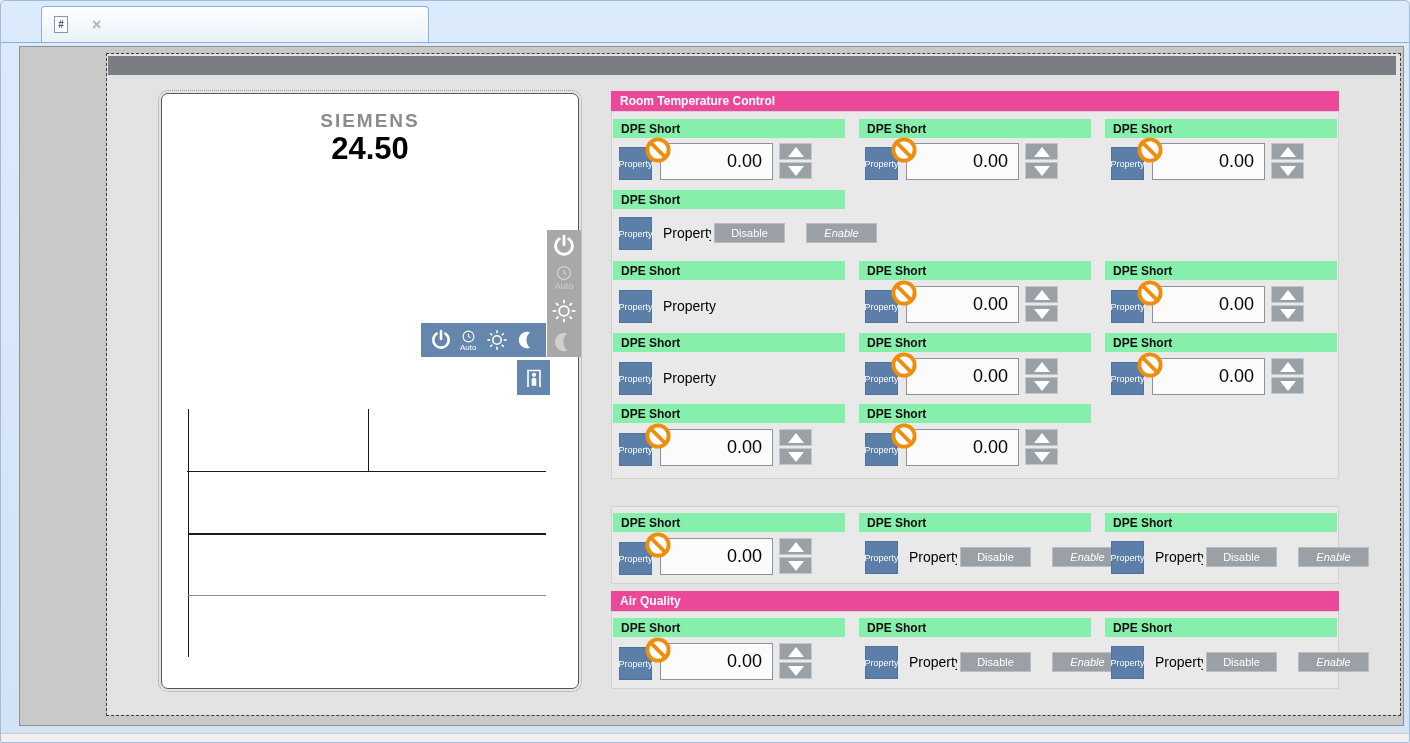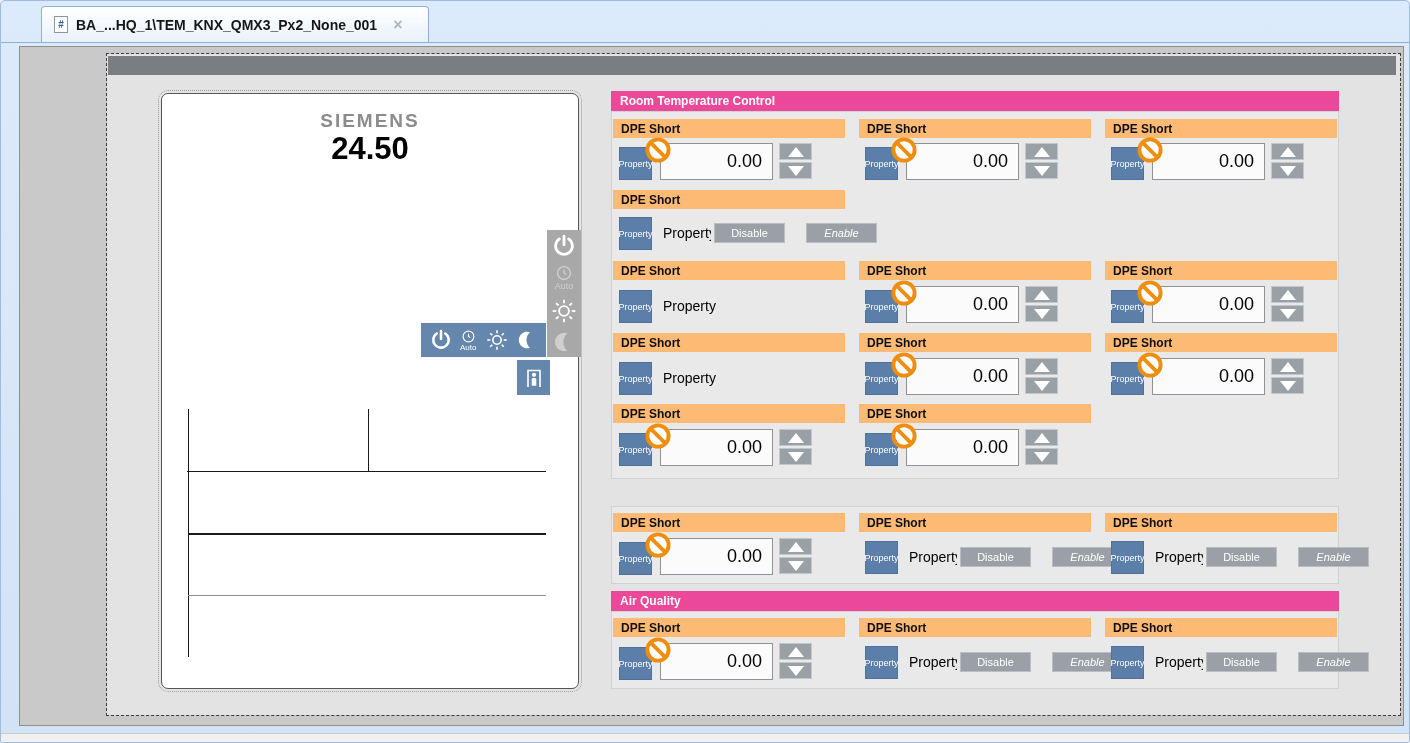--- a/index.html
+++ b/index.html
@@ -51,21 +51,21 @@
           display:flex;align-items:center;justify-content:center;z-index:3;}
   .slot{display:flex;flex-direction:column;align-items:center;justify-content:center;}
   .bright{color:#ffffff;} .dim{color:#cfcfcf;}
   .auto-sm{font-size:9px;line-height:9px;font-weight:normal;}
   .auto-xs{font-size:8px;line-height:7px;}
 
   
   .sec-h{position:absolute;left:504px;width:728px;height:20px;background:#ec4899;color:#ffffff;
          font-size:12px;font-weight:bold;display:flex;align-items:center;padding-left:9px;}
   .sec-b{position:absolute;left:504px;width:728px;background:#e9e9e9;border:1px solid #d2d2d2;}
-  .dpe{position:absolute;width:232px;height:19px;background:#fdba74;color:#0f0f0f;
+  .dpe{position:absolute;width:232px;height:19px;background:#86efac;color:#0f0f0f;
        font-size:12px;font-weight:bold;display:flex;align-items:center;padding-left:8px;}
 
   
   .spin,.lrow{position:absolute;width:196px;height:42px;}
   .derow{position:absolute;width:250px;height:33px;}
   .prop{position:absolute;left:0;width:33px;height:33px;background:#5b7fa9;border:1px solid #50729a;
         color:#ffffff;font-size:9px;display:flex;align-items:center;justify-content:center;
         padding:0;cursor:pointer;}
   .spin .prop,.lrow .prop{top:6px;}
   .derow .prop{top:0;}
@@ -129,21 +129,20 @@
       <path d="M5.4 5.4 L18.6 18.6" stroke="#ef8e0d" stroke-width="3.6"></path>
     </symbol>
   </defs>
 </svg>
 
 <div class="window">
 
   <div class="tabbar">
     <div class="tab">
       <span class="doc-ic">#</span>
-      <span class="tab-t">BA_...HQ_1\TEM_KNX_QMX3_Px2_None_001</span>
       <span class="tab-x">×</span>
     </div>
   </div>
   <div class="tabline"></div>
 
   <div class="canvas"></div>
 
   <div class="panel">
     <div class="strip"></div>
 

